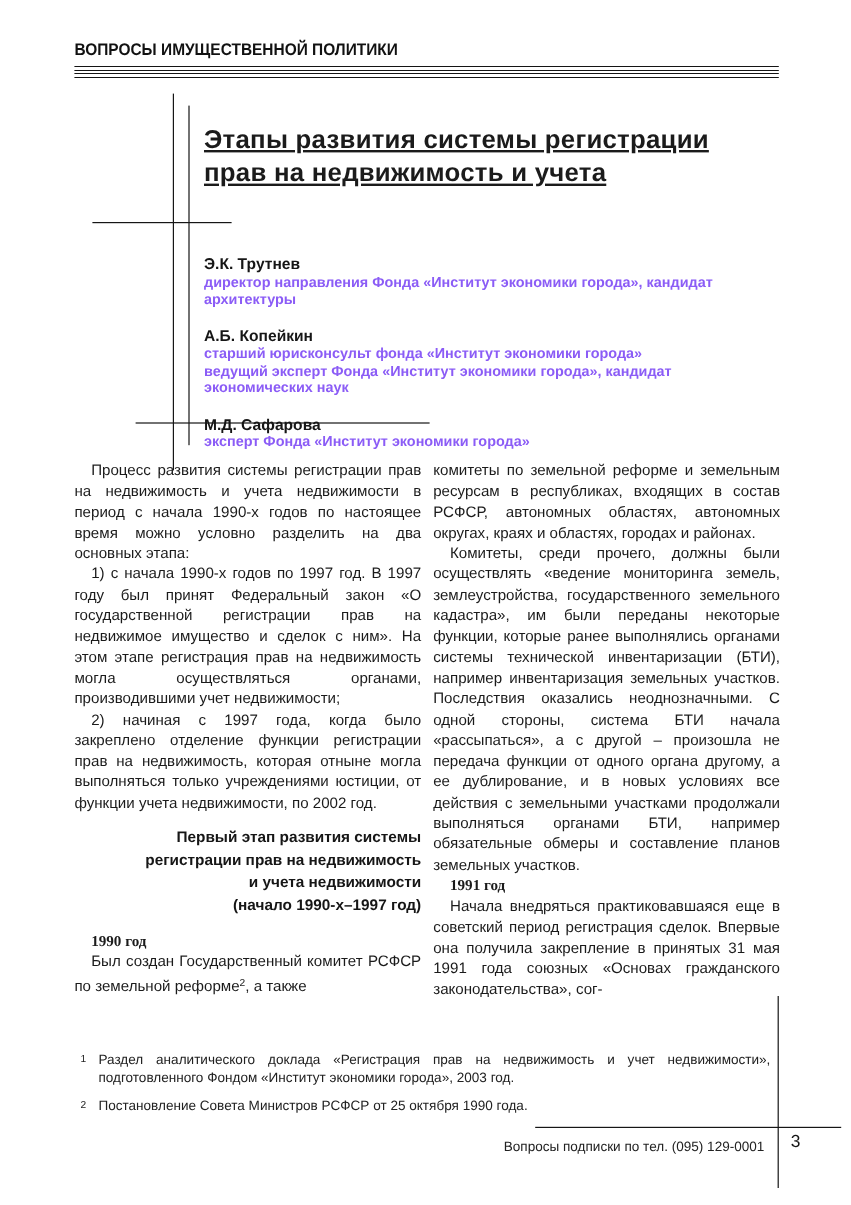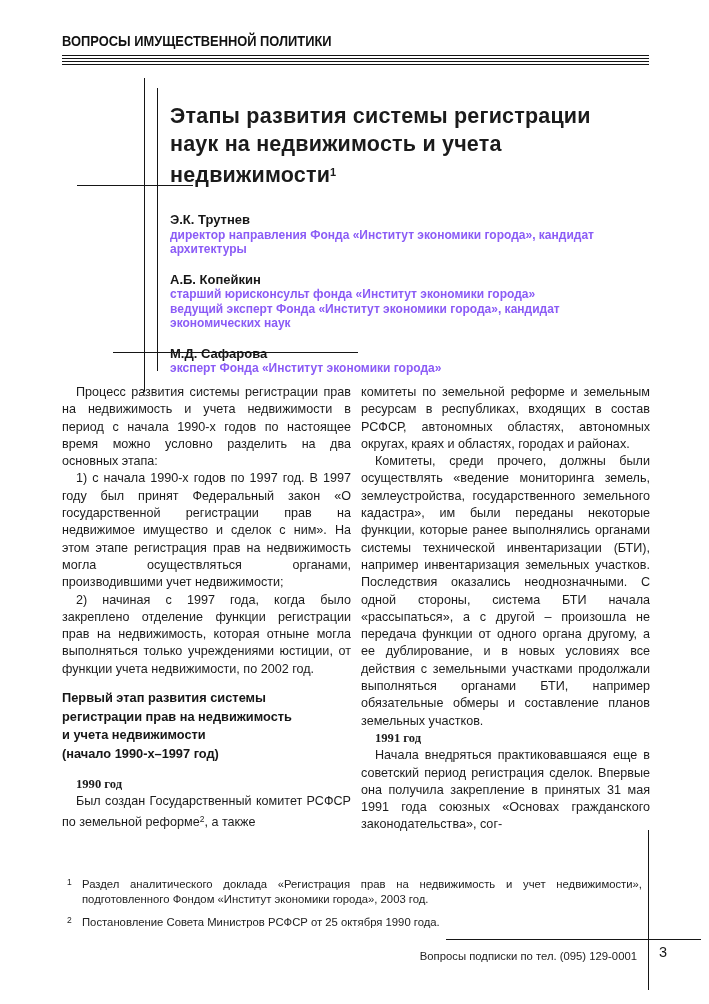--- a/index.html
+++ b/index.html
@@ -23,36 +23,37 @@
   
   .vline-a{position:absolute;left:144px;top:78px;width:1px;height:314px;background:#161616;}
   .vline-b{position:absolute;left:157px;top:88px;width:1px;height:283px;background:#161616;}
   .hline-a{position:absolute;left:77px;top:185px;width:116px;height:1px;background:#161616;}
   .hline-b{position:absolute;left:113px;top:352px;width:245px;height:1px;background:#161616;}
   
   .title{
     position:absolute;left:170px;top:88px;width:470px;
     font-size:21.5px;line-height:28px;font-weight:bold;color:#1b1b1b;
     letter-spacing:.2px;
+    text-decoration:underline;
   }
   .title sup{font-size:11px;vertical-align:6px;}
   .authors{position:absolute;left:170px;top:197px;width:478px;}
   .author-name{font-size:13px;font-weight:bold;line-height:14.5px;color:#161616;margin-top:16px;}
   .author-role{font-size:12px;line-height:14.5px;color:#8b5cf6;font-weight:bold;}
   
   .columns{
     position:absolute;left:62px;top:384px;width:588px;
     display:flex;gap:10px;
   }
   .col{flex:1 1 0;font-size:12.6px;line-height:17.3px;text-align:justify;color:#1b1b1b;}
   .col p{margin:0;text-indent:14px;}
   .col p.noindent{text-indent:0;}
   .stage-heading{
     margin-top:11px;margin-bottom:13px;
-    font-weight:bold;text-align:left;line-height:18.5px;font-size:12.8px;color:#161616;
+    font-weight:bold;text-align:right;line-height:18.5px;font-size:12.8px;color:#161616;
   }
   .year-heading{
     font-weight:bold;text-indent:14px;text-align:left;
     margin-top:13px;margin-bottom:1px;font-family:Liberation Serif, serif;
   }
   .col sup{font-size:8.5px;vertical-align:4px;}
   
   .footnotes{position:absolute;left:64px;top:877px;width:578px;}
   .footnote{
     position:relative;padding-left:18px;margin-bottom:8px;
@@ -79,22 +80,21 @@
   <div class="rubric">ВОПРОСЫ ИМУЩЕСТВЕННОЙ ПОЛИТИКИ</div>
   <div class="rubric-rule"></div>
 
   <div class="vline-a"></div>
   <div class="vline-b"></div>
   <div class="hline-a"></div>
   <div class="hline-b"></div>
 
   <h1 class="title">
     <span style="display:block">Этапы развития системы регистрации</span>
-    <span style="display:block">наук на недвижимость и учета</span>
-    <span style="display:block"><span>недвижимости</span><sup>1</sup></span>
+    <span style="display:block">прав на недвижимость и учета</span>
   </h1>
 
   <div class="authors">
     <div>
       <div class="author-name">Э.К. Трутнев</div>
       <div class="author-role">директор направления Фонда «Институт экономики города», кандидат архитектуры</div>
     </div>
     <div>
       <div class="author-name">А.Б. Копейкин</div>
       <div class="author-role">старший юрисконсульт фонда «Институт экономики города»</div>

